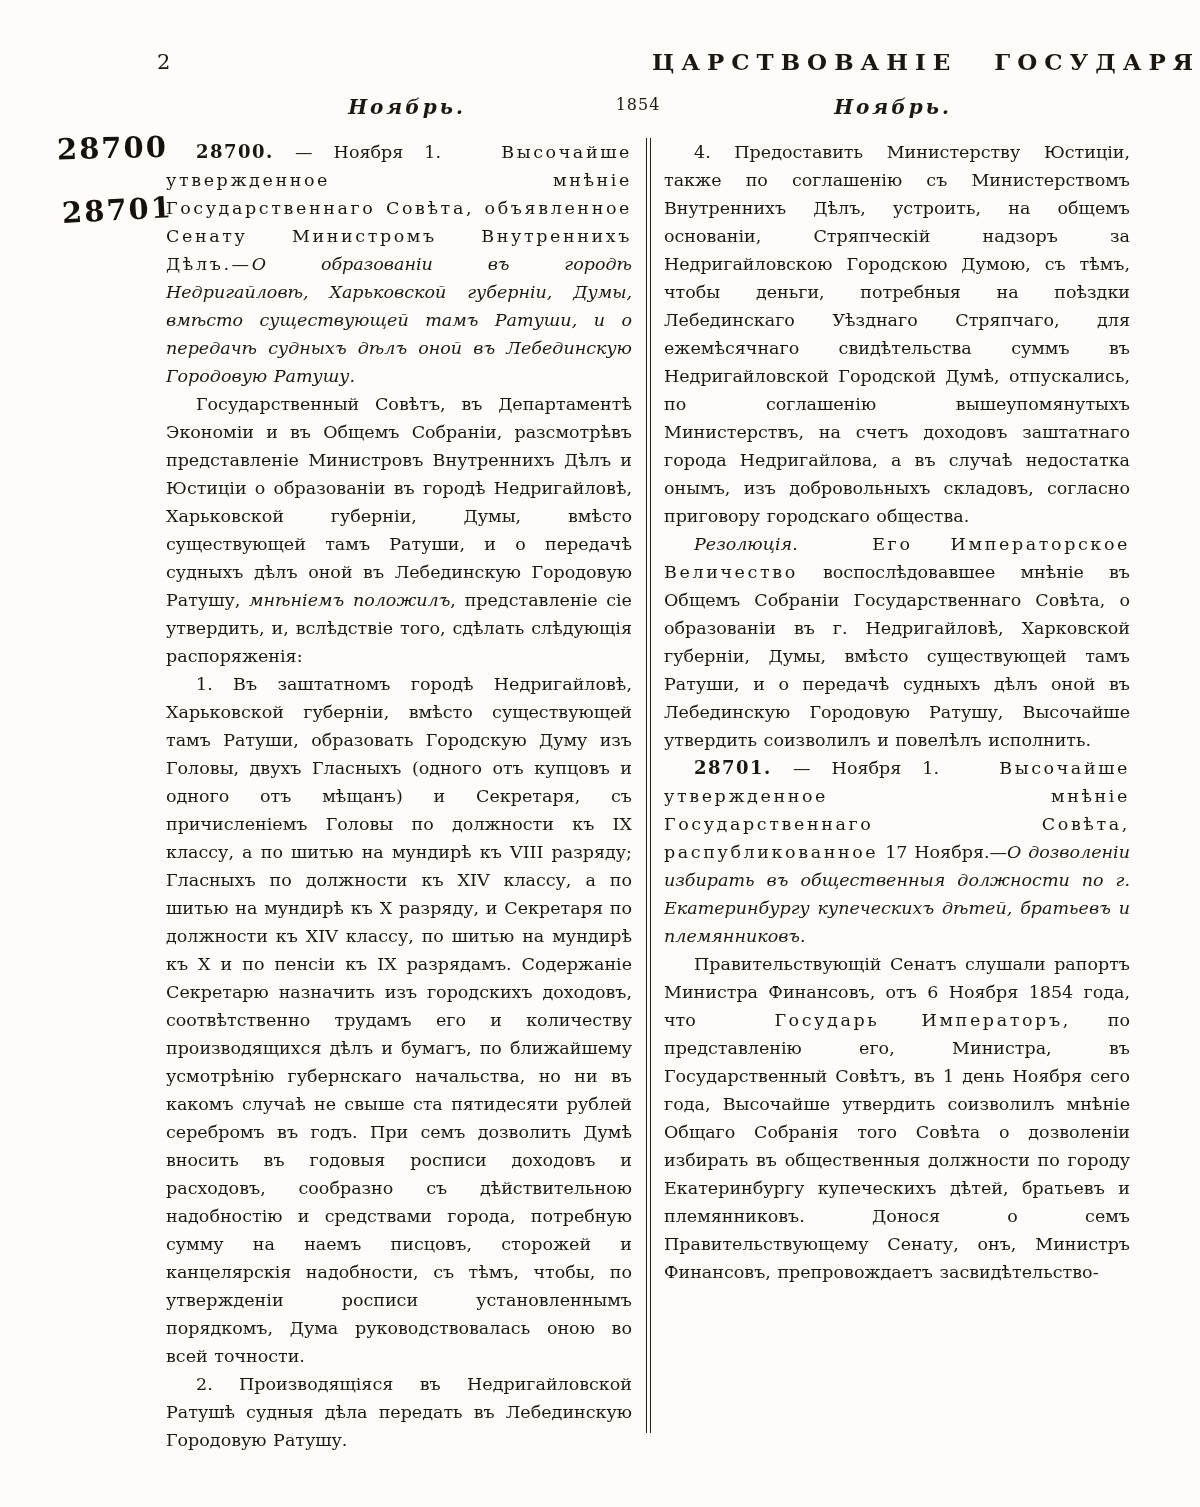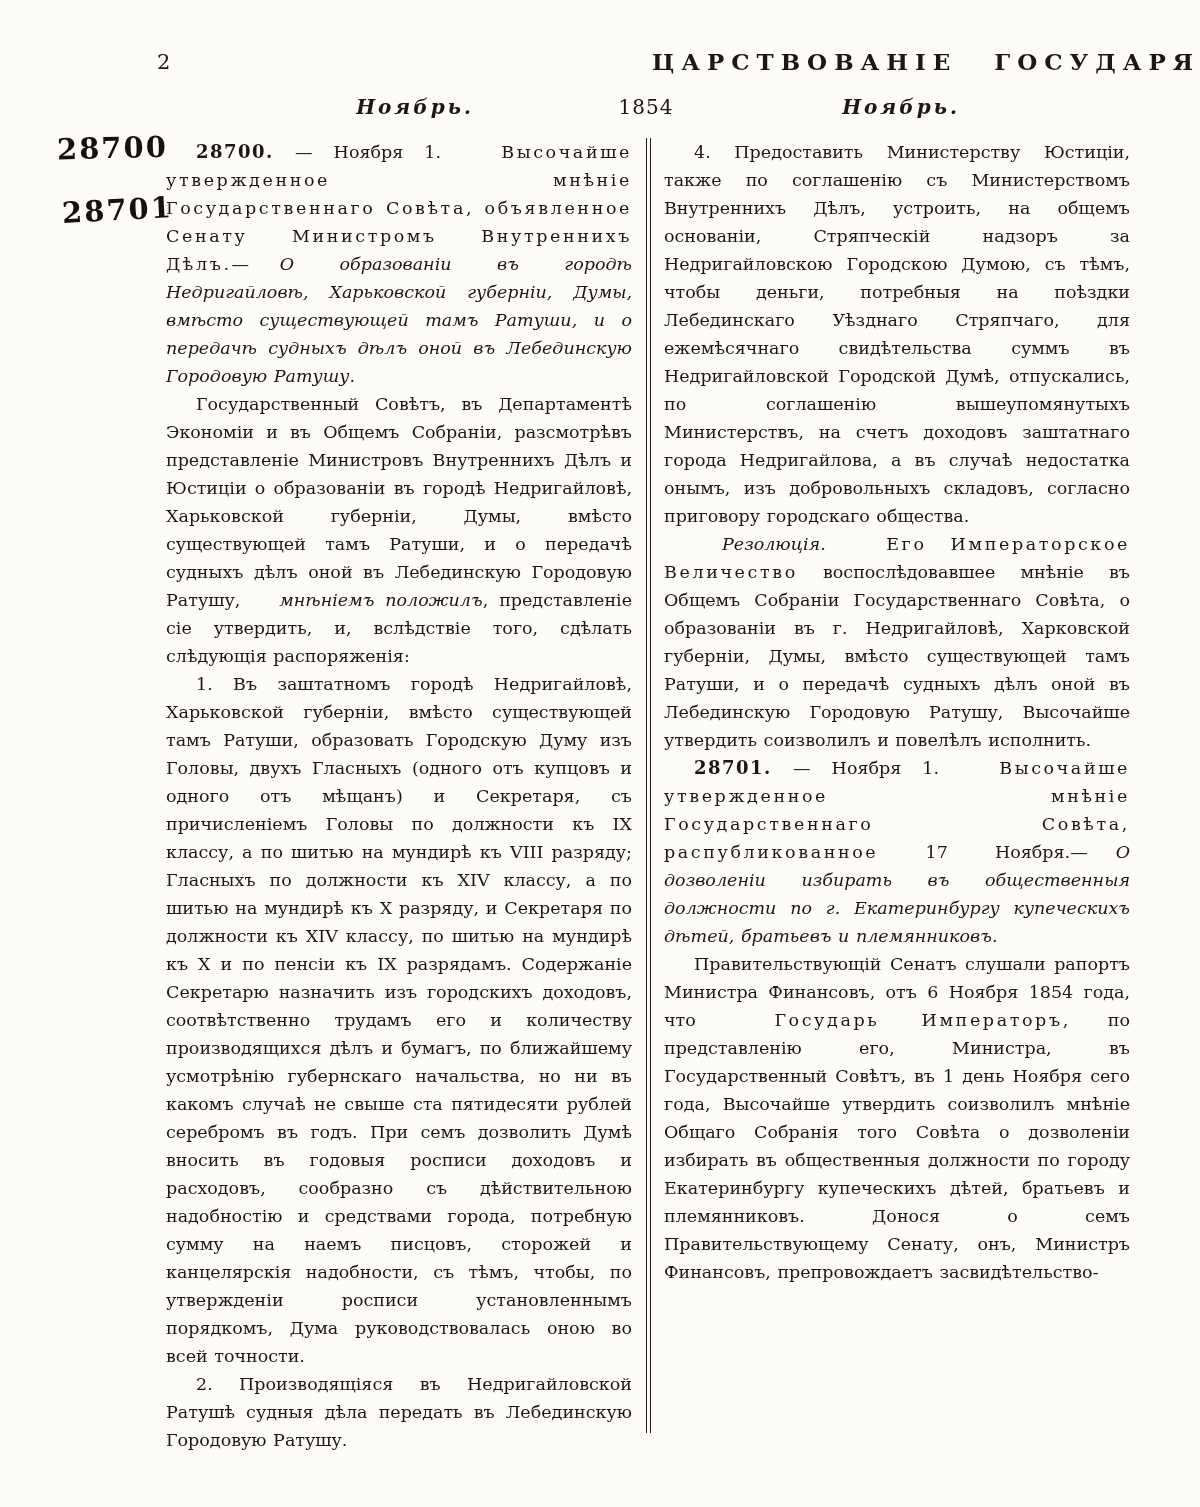--- a/index.html
+++ b/index.html
@@ -17,24 +17,24 @@
   .page-num {
     position:absolute; left:157px; top:50px;
     font-size:21px;
   }
   .title {
     position:absolute; left:0; right:0; top:48px;
     margin:0; text-align:right;
     font-size:23px; font-weight:bold;
     letter-spacing:7px; word-spacing:22px;
   }
-  .subhead { position:absolute; left:8px; right:0; top:95px; height:30px; }
+  .subhead { position:absolute; left:0; right:0; top:95px; height:30px; }
   .subhead span { position:absolute; transform:translateX(-50%); }
   .sh-left  { left:407px; font-style:italic; font-weight:bold; font-size:20px; letter-spacing:3px; }
-  .sh-center{ left:638px; font-size:20px; letter-spacing:1px; }
+  .sh-center{ left:638px; font-size:16px; letter-spacing:1px; }
   .sh-right { left:893px; font-style:italic; font-weight:bold; font-size:20px; letter-spacing:3px; }
   
   .stamp {
     position:absolute;
     font-weight:bold; font-size:29px; letter-spacing:2px;
     color:#16110c;
   }
   .stamp-1 { left:57px; top:131px; transform:rotate(-1.5deg); }
   .stamp-2 { left:62px; top:193px; transform:rotate(-3deg); }
   
@@ -58,21 +58,21 @@
   .divider::before {
     content:"";
     display:block;
     width:3px; height:1295px;
     border-left:1.6px solid #221d17;
     border-right:1.6px solid #221d17;
   }
   .para { margin:0; }
   .para.indent { text-indent:30px; }
   .seg-plain    { }
-  .seg-italic   { font-style:italic;margin-left:28px; }
+  .seg-italic   { font-style:italic; }
   .seg-spaced   { letter-spacing:2.6px;margin-left:39px; }
   .seg-bold-num { font-weight:bold; font-size:18px; letter-spacing:1.5px; line-height:28px; }
 </style>
 </head>
 <body>
 
 <div class="page">
 
   <span class="page-num">2</span>
 

